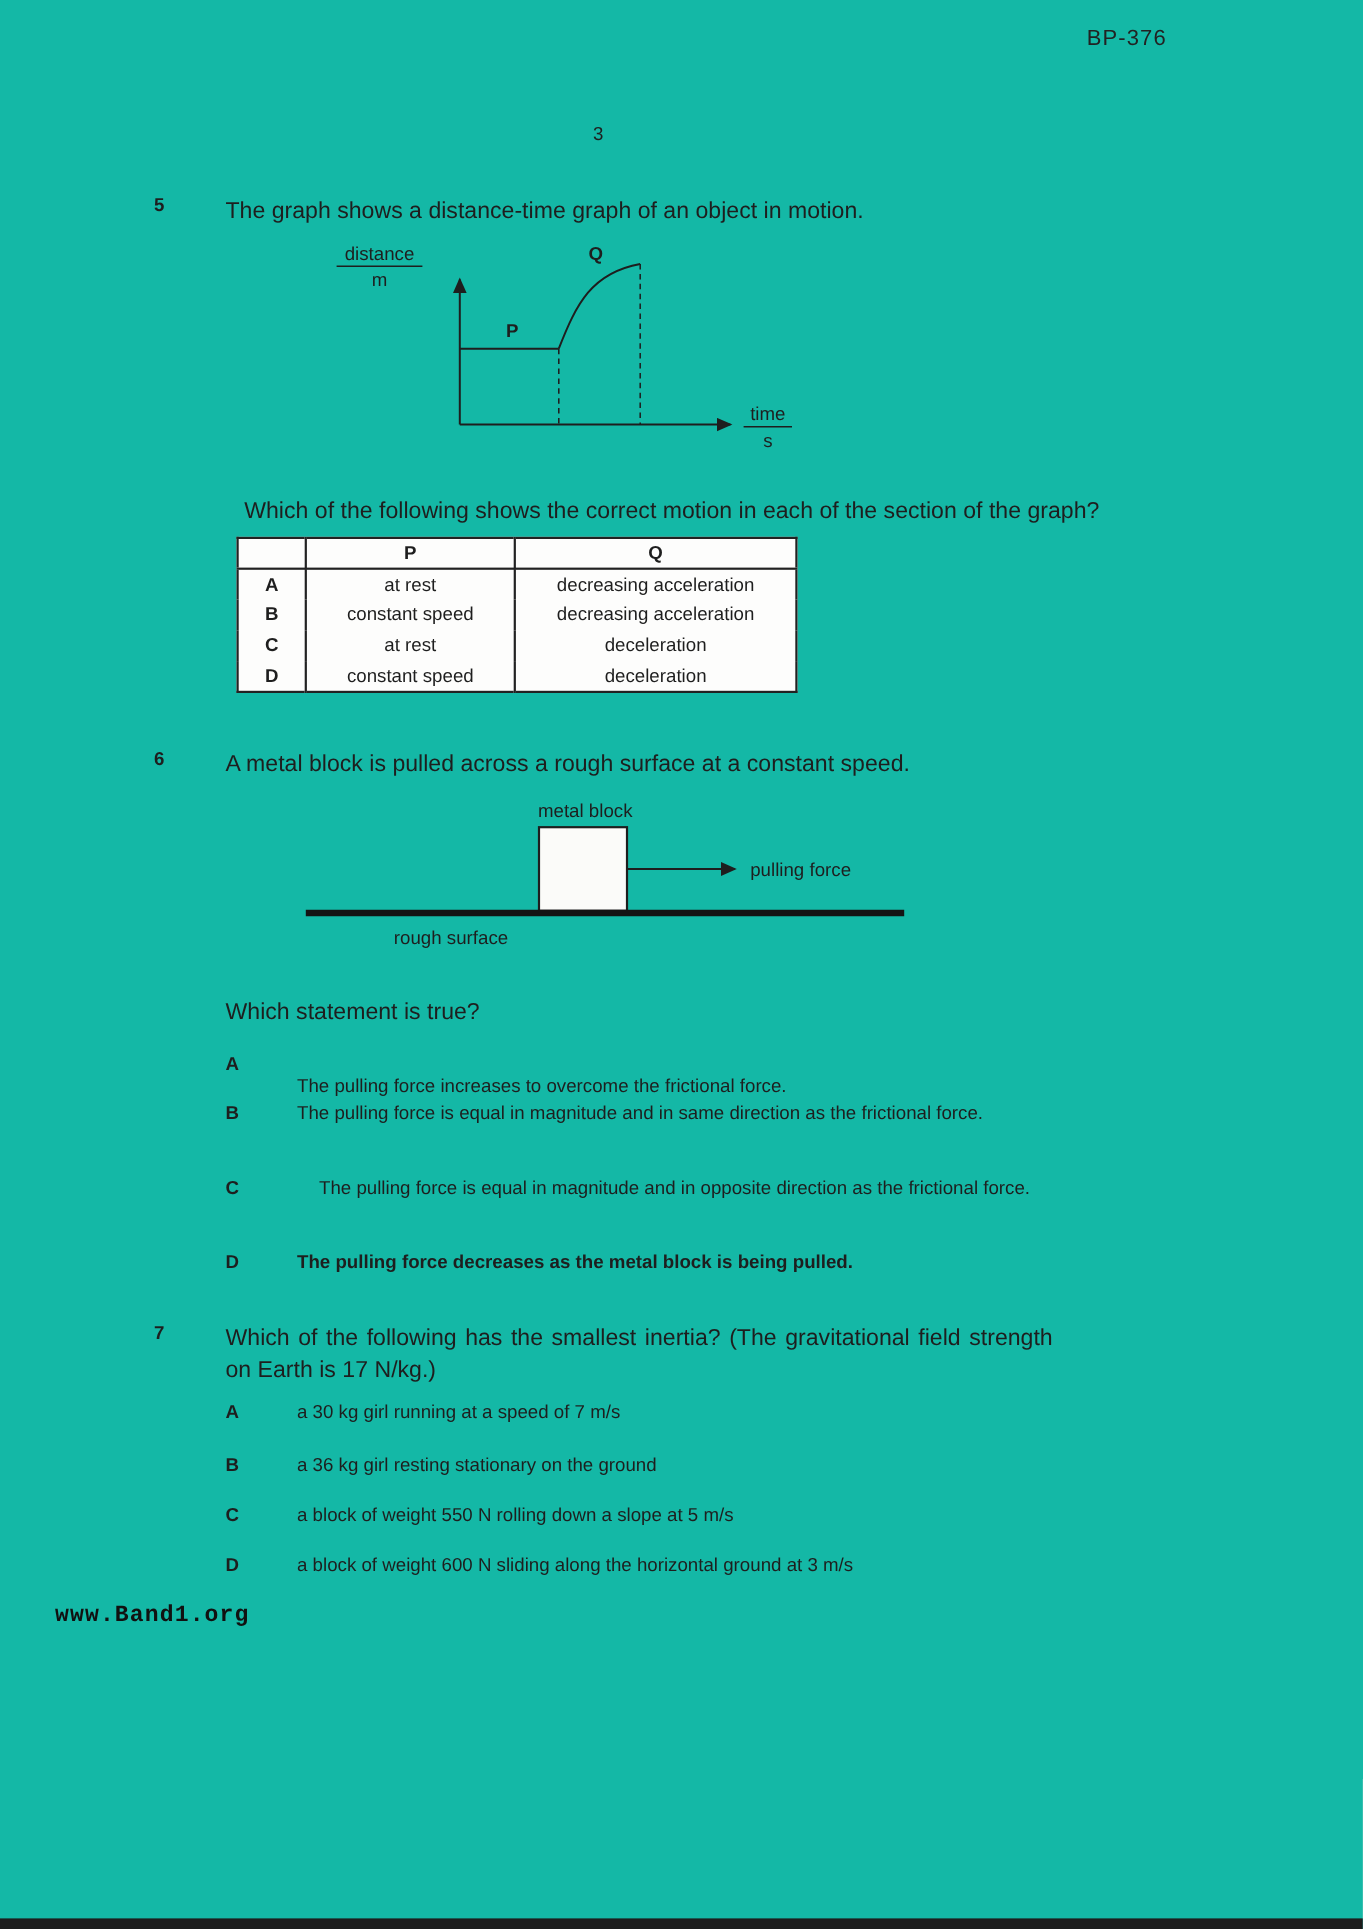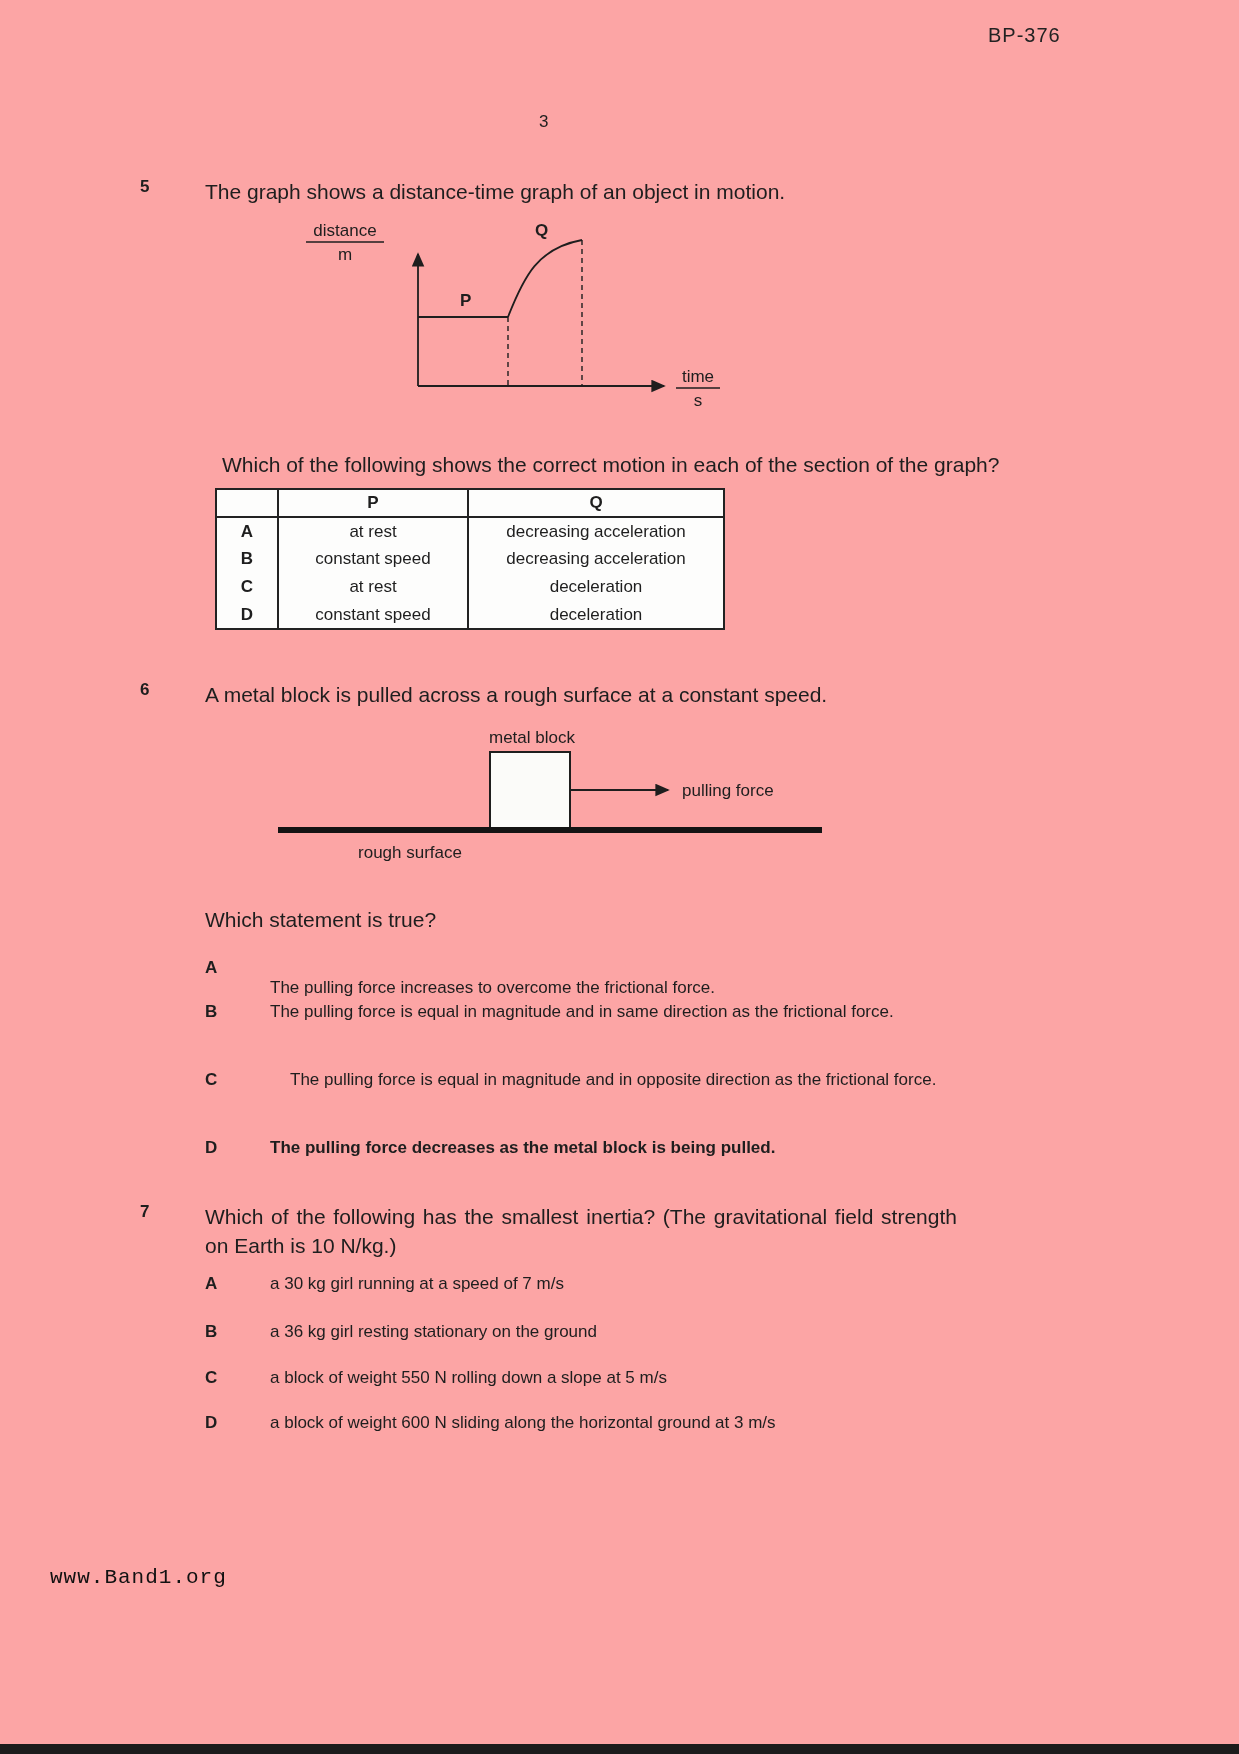--- a/index.html
+++ b/index.html
@@ -1,21 +1,21 @@
 <!DOCTYPE html>
 <html><head>
 <meta charset="utf-8">
 <style>
   * { margin:0; padding:0; box-sizing:border-box; }
   html,body { background:#d9d9d9; }
   .page {
     position:relative;
     width:1239px; height:1754px;
     margin:0 auto;
-    background:#fca5a5;
+    background:#14b8a6;
     font-family:"Liberation Sans", sans-serif;
     color:#1e1e1e;
     overflow:hidden;
   }
   .abs { position:absolute; }
   .doc-code { font-size:20px; letter-spacing:1px; color:#222; }
   .page-num { font-size:17px; }
   .qnum { font-size:17px; font-weight:bold; }
   .qtext { font-size:21px; line-height:1.4; }
   .justify { text-align:justify; }
@@ -157,35 +157,35 @@
   <div class="abs option-row" style="left:205px; top:1068px; width:770px;">
     <span class="opt-letter">C</span>
     <div class="opt-text" style="width:688px;margin-left:20px;">The pulling force is equal in magnitude and in opposite direction as the frictional force.</div>
   </div>
   <div class="abs option-row" style="left:205px; top:1136px; width:770px;">
     <span class="opt-letter">D</span>
     <div class="opt-text" style="width:690px;font-weight:bold;">The pulling force decreases as the metal block is being pulled.</div>
   </div>
 
   <div class="abs qnum" style="left:140px; top:1202px;">7</div>
-  <div class="abs qtext justify" style="left:205px; top:1202px; width:752px;">Which of the following has the smallest inertia? (The gravitational field strength on Earth is 10 N/kg.)</div>
+  <div class="abs qtext justify" style="left:205px; top:1202px; width:752px;">Which of the following has the smallest inertia? (The gravitational field strength on Earth is 17 N/kg.)</div>
 
   <div class="abs option-row" style="left:205px; top:1272px; width:800px;">
     <span class="opt-letter">A</span>
     <div class="opt-text">a 30 kg girl running at a speed of 7 m/s</div>
   </div>
   <div class="abs option-row" style="left:205px; top:1320px; width:800px;">
     <span class="opt-letter">B</span>
     <div class="opt-text">a 36 kg girl resting stationary on the ground</div>
   </div>
   <div class="abs option-row" style="left:205px; top:1366px; width:800px;">
     <span class="opt-letter">C</span>
     <div class="opt-text">a block of weight 550 N rolling down a slope at 5 m/s</div>
   </div>
   <div class="abs option-row" style="left:205px; top:1411px; width:800px;">
     <span class="opt-letter">D</span>
     <div class="opt-text">a block of weight 600 N sliding along the horizontal ground at 3 m/s</div>
   </div>
 
-  <div class="abs footer-url" style="left:50px; top:1566px;">www.Band1.org</div>
+  <div class="abs footer-url" style="left:50px; top:1458px;font-weight:bold;">www.Band1.org</div>
 
   <div class="bottom-strip"></div>
 </div>
 
 </body></html>

